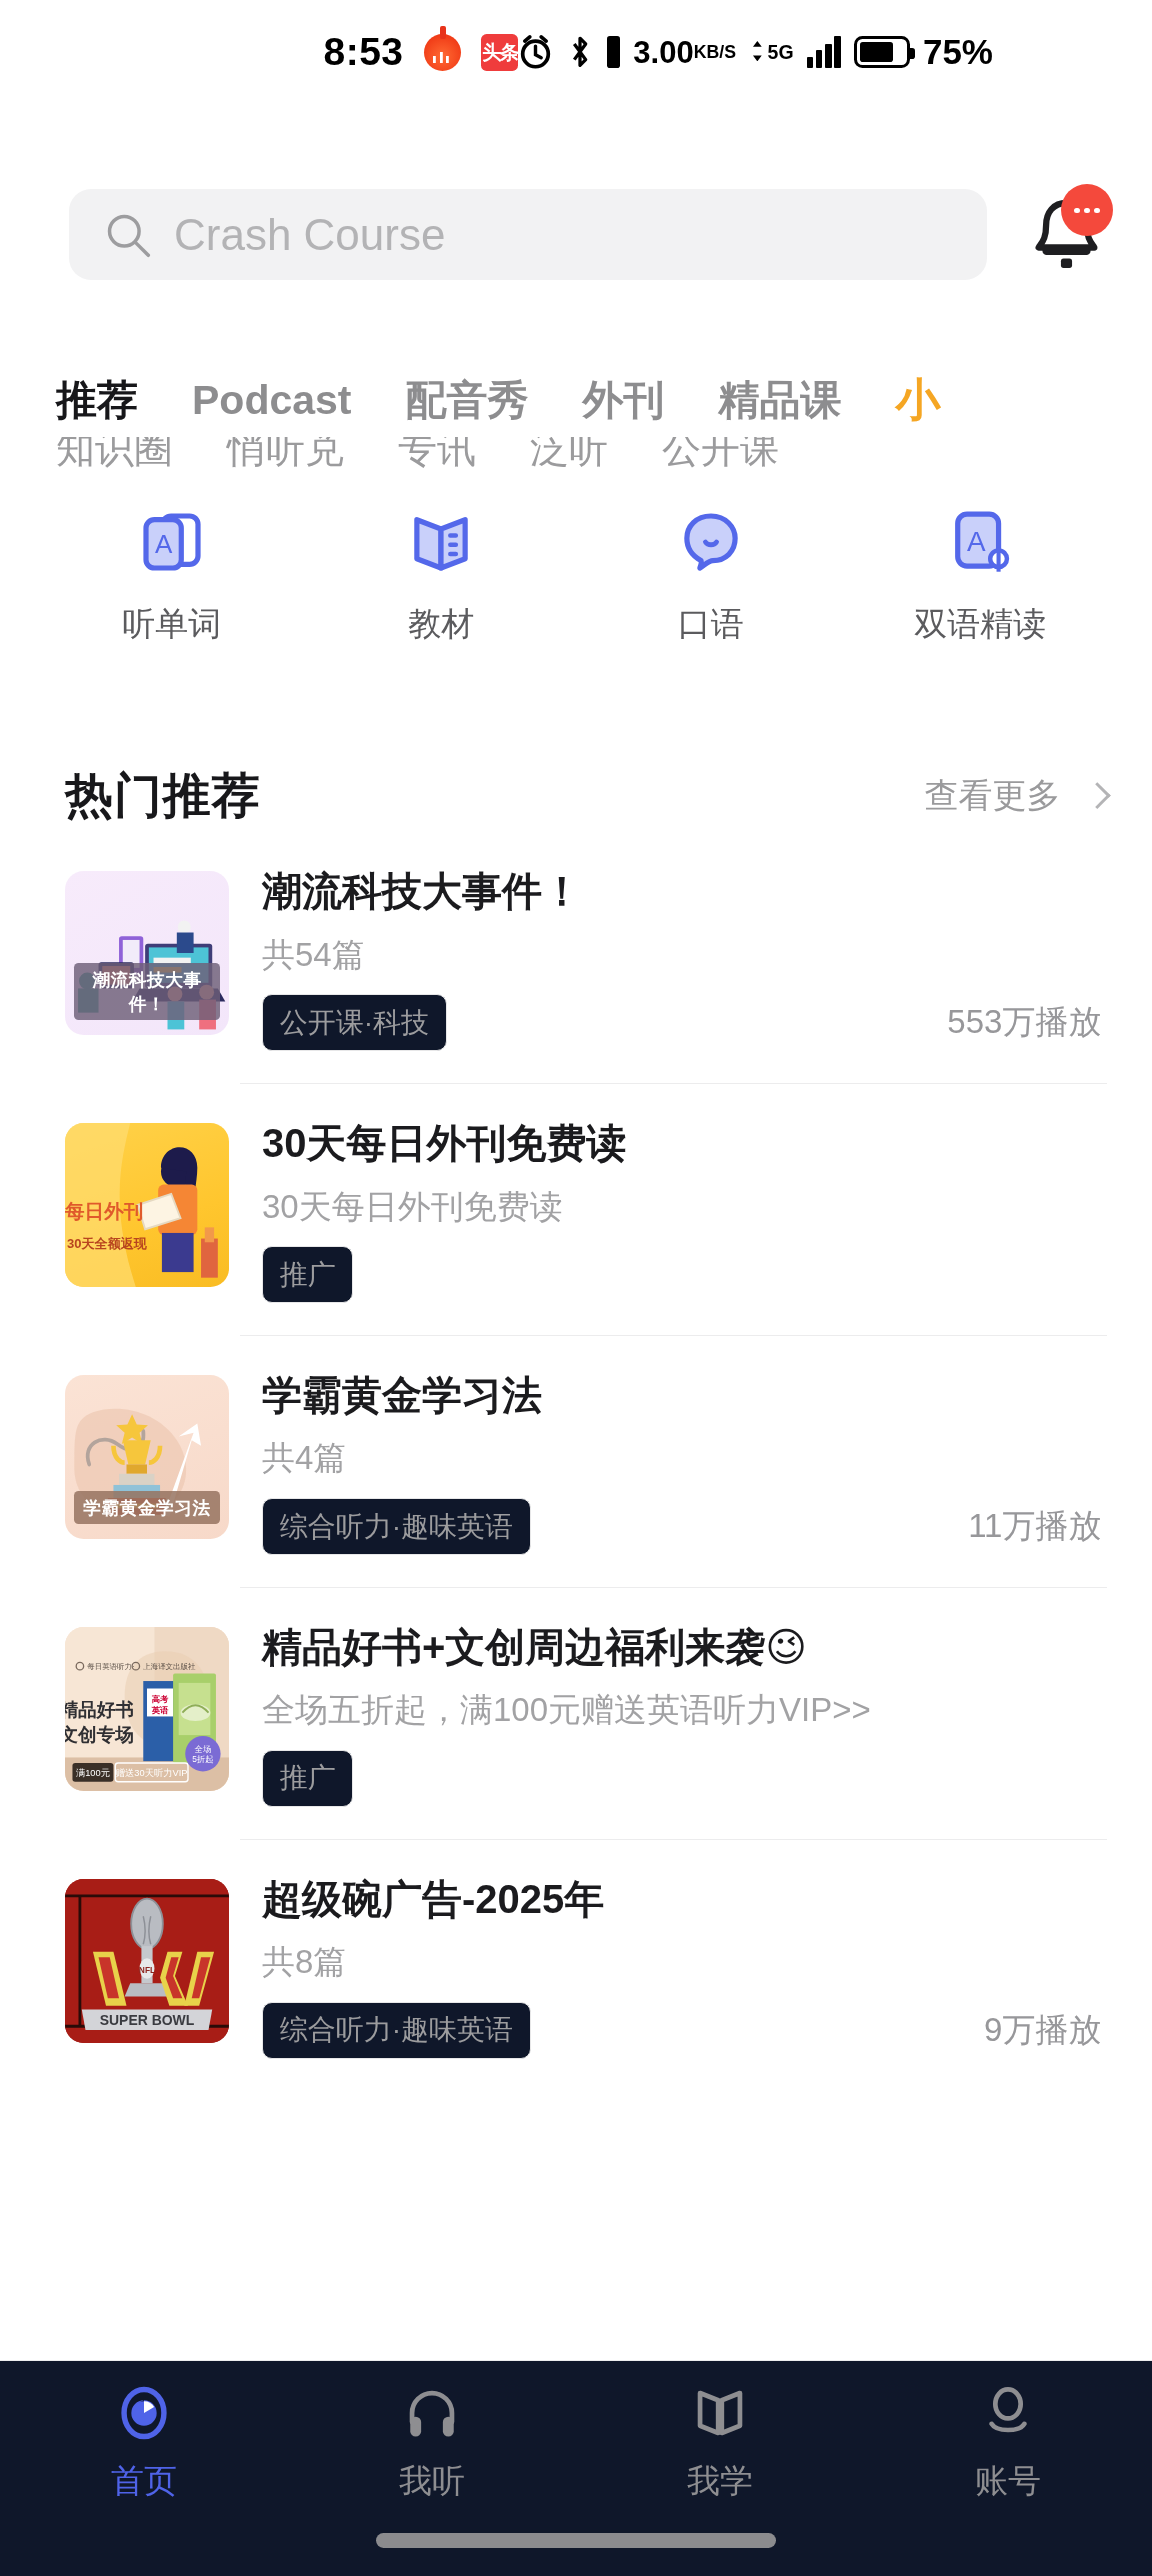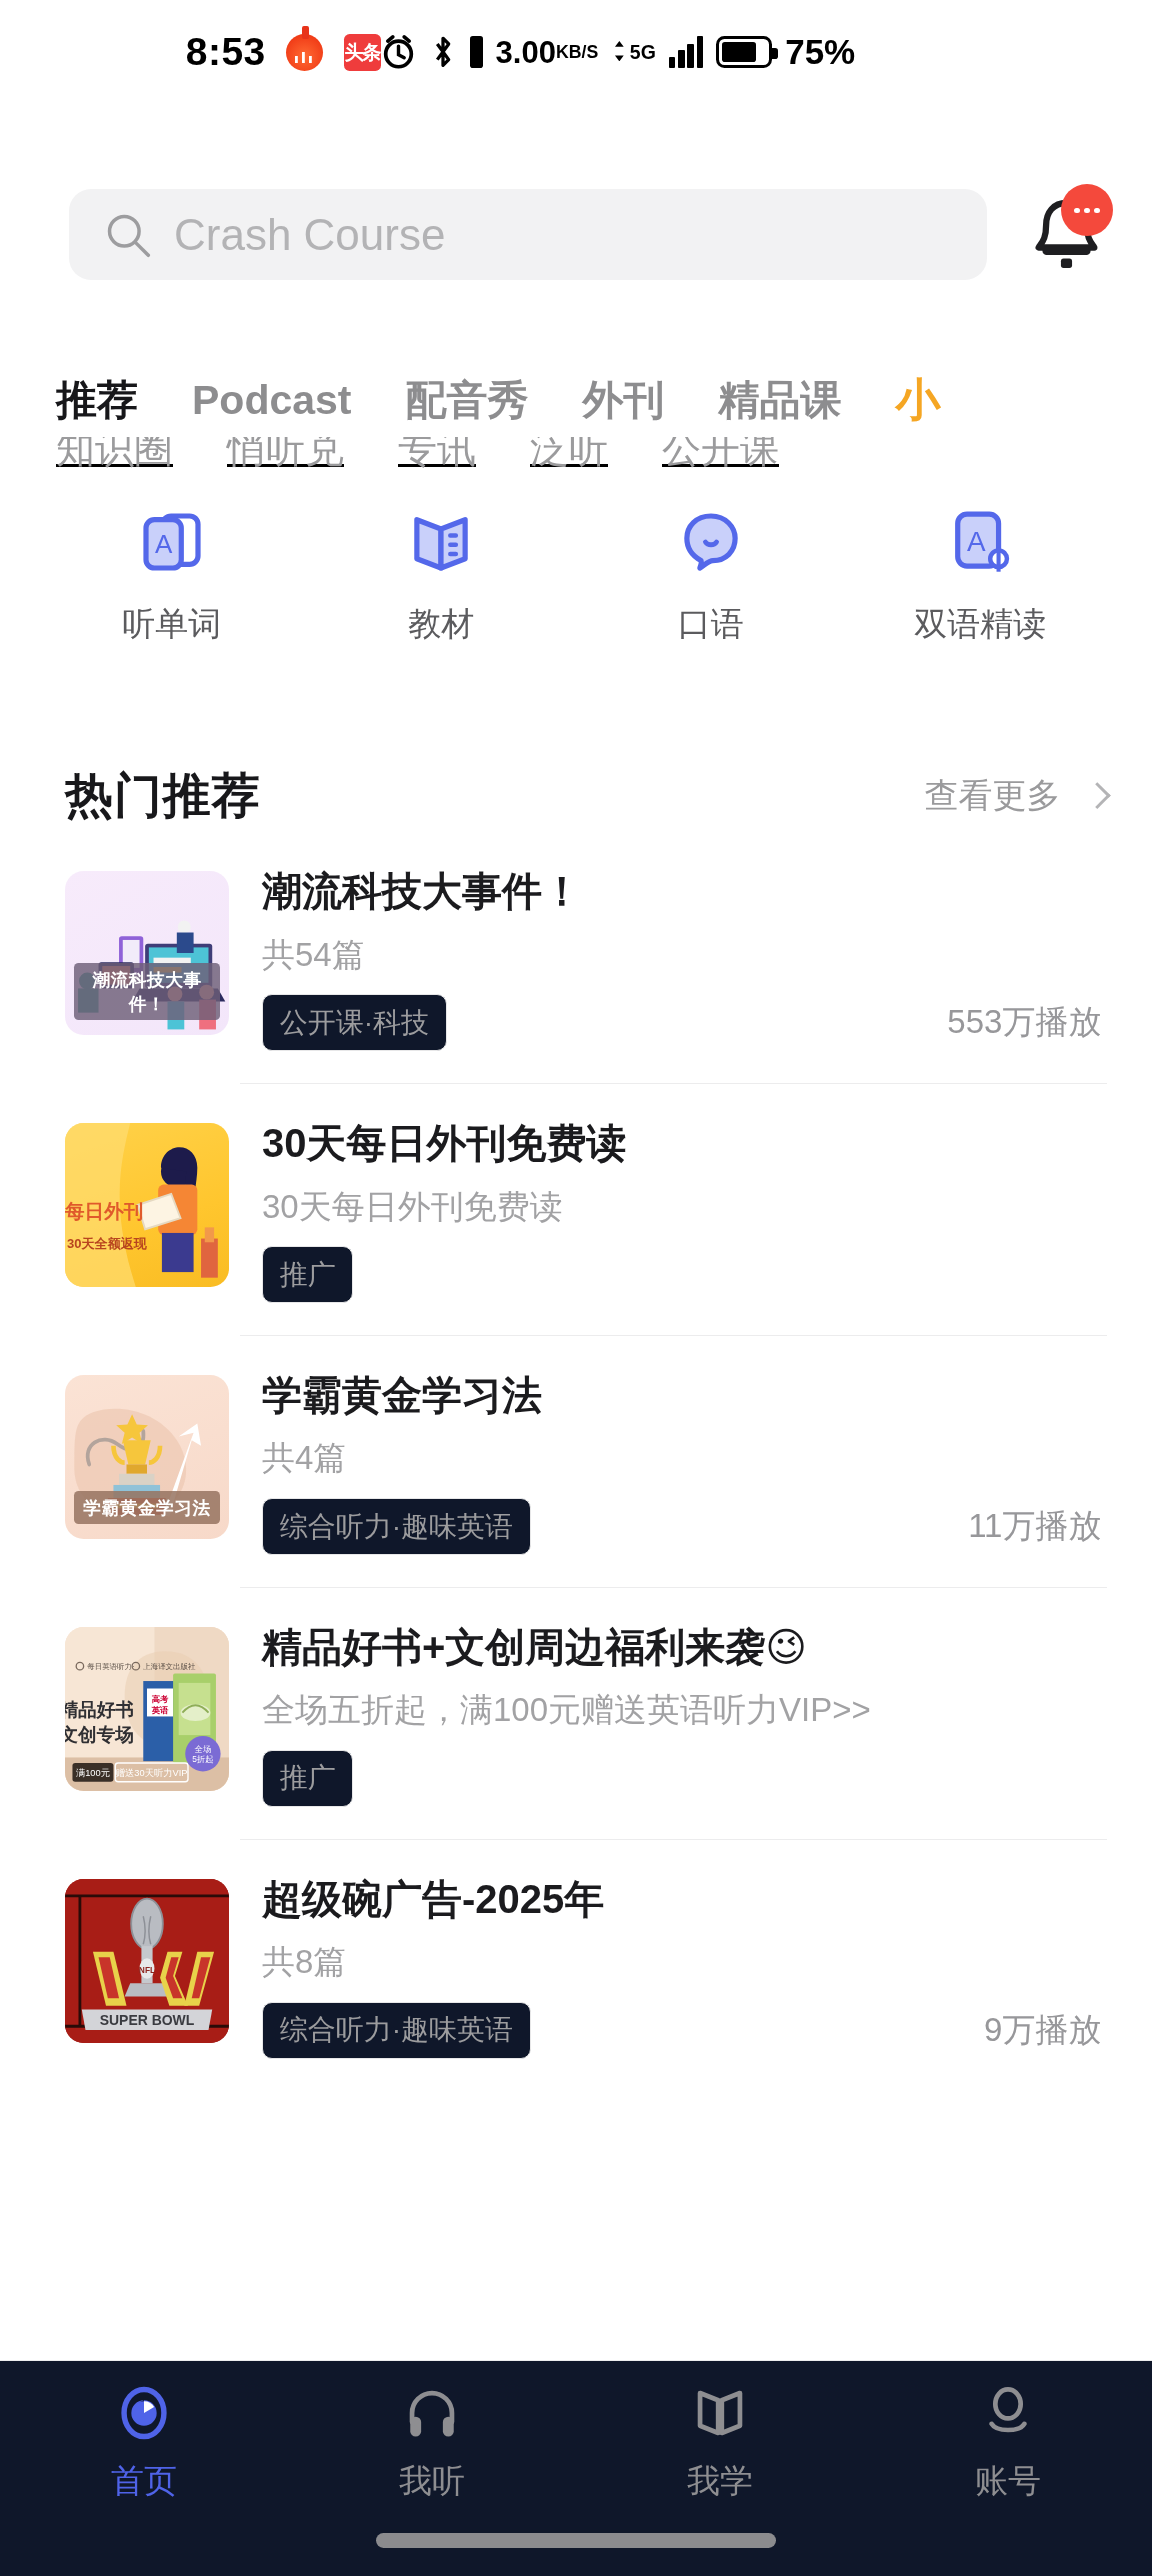--- a/index.html
+++ b/index.html
@@ -7,21 +7,21 @@
     width:1152px; height:2576px;
     background:#ffffff;
     font-family:"Liberation Sans","DejaVu Sans",sans-serif;
     overflow:hidden;
   }
   .phone{ position:relative; width:1152px; height:2576px; background:#fff; }
 
   
   .statusbar{
     position:absolute; top:0; left:0; width:1034px; height:104px;
-    display:flex; align-items:center; justify-content:center;
+    display:flex; align-items:center; justify-content:flex-end;
     padding:0 41px 0 48px;
   }
   .sb-left{ display:flex; align-items:center; gap:20.4px; }
   .sb-clock{ font-size:39px; font-weight:700; color:#000; letter-spacing:0.5px; }
   .app-ico1{
     width:37px;height:37px;border-radius:50%;
     background:radial-gradient(circle at 50% 60%,#ff6a33 0%,#f03a16 75%);
     position:relative;
   }
   .app-ico1::before{
@@ -90,21 +90,20 @@
   .tab{ font-size:41px; font-weight:700; color:#8d8d8f; white-space:nowrap; }
   .tab.active{ color:#17171a; }
   .tab-extra{
     font-size:45px; font-weight:800; color:#f5a623; letter-spacing:-5.6px;
     white-space:nowrap;
   }
   
   .subrow{
     position:absolute; top:437px; left:0; width:1044px; height:39px;
     overflow:hidden;
-    text-decoration:underline;
   }
   .subrow-inner{
     display:flex; align-items:flex-start; padding-left:56px; gap:54px;
     margin-top:-15px;
   }
   .sub{
     font-size:39px; font-weight:500; color:#9b9b9d; white-space:nowrap;
     position:relative;
   }
 

